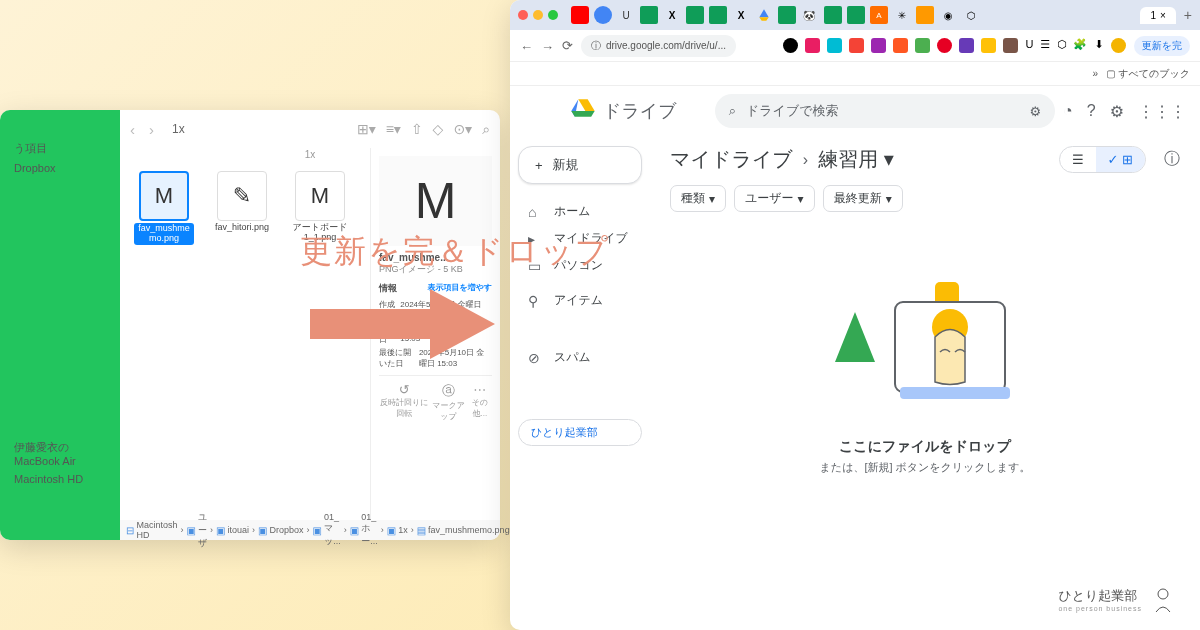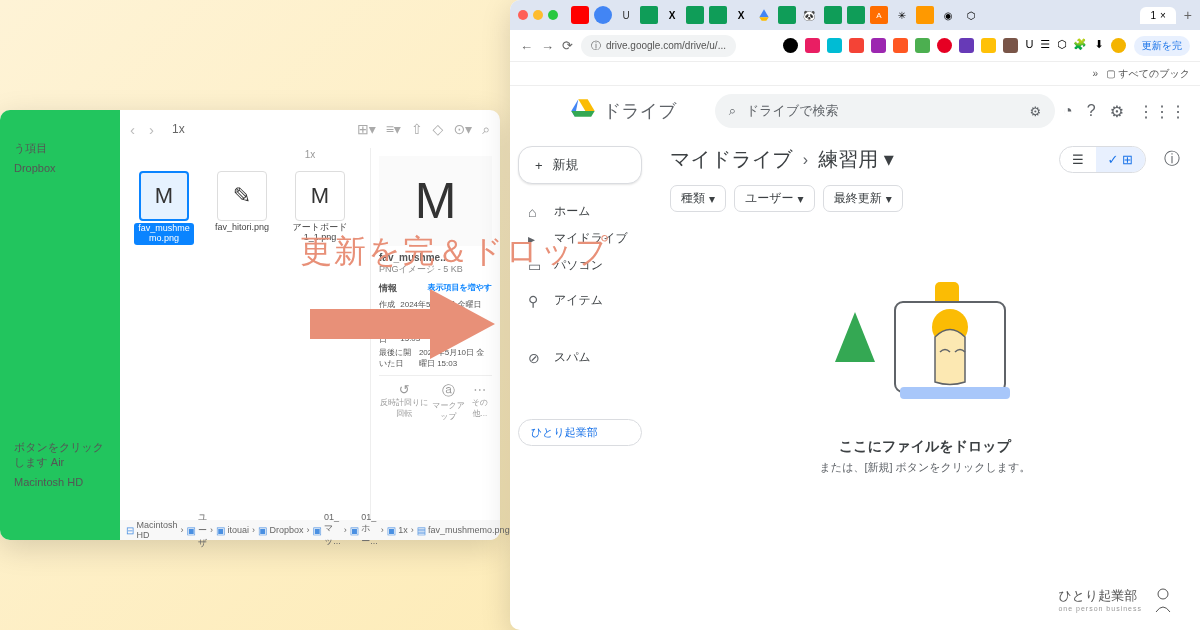--- a/index.html
+++ b/index.html
@@ -94,21 +94,21 @@
 .big-arrow { width: 200px; height: 80px; margin-top: 10px; }
 </style>
 </head>
 <body>
 
 <div class="finder">
   <div class="finder-sidebar">
     <div class="finder-sidebar-item">う項目</div>
     <div class="finder-sidebar-item">Dropbox</div>
     <div style="height:260px"></div>
-    <div class="finder-sidebar-item">ボタンをクリックします Air</div>
+    <div class="finder-sidebar-item">伊藤愛衣のMacBook Air</div>
     <div class="finder-sidebar-item">Macintosh HD</div>
   </div>
   <div class="finder-main">
     <div class="finder-toolbar">
       <span class="nav-arrow">‹</span>
       <span class="nav-arrow">›</span>
       <span class="finder-title">1x</span>
       <div class="toolbar-right">
         <span>⊞▾</span>
         <span>≡▾</span>

